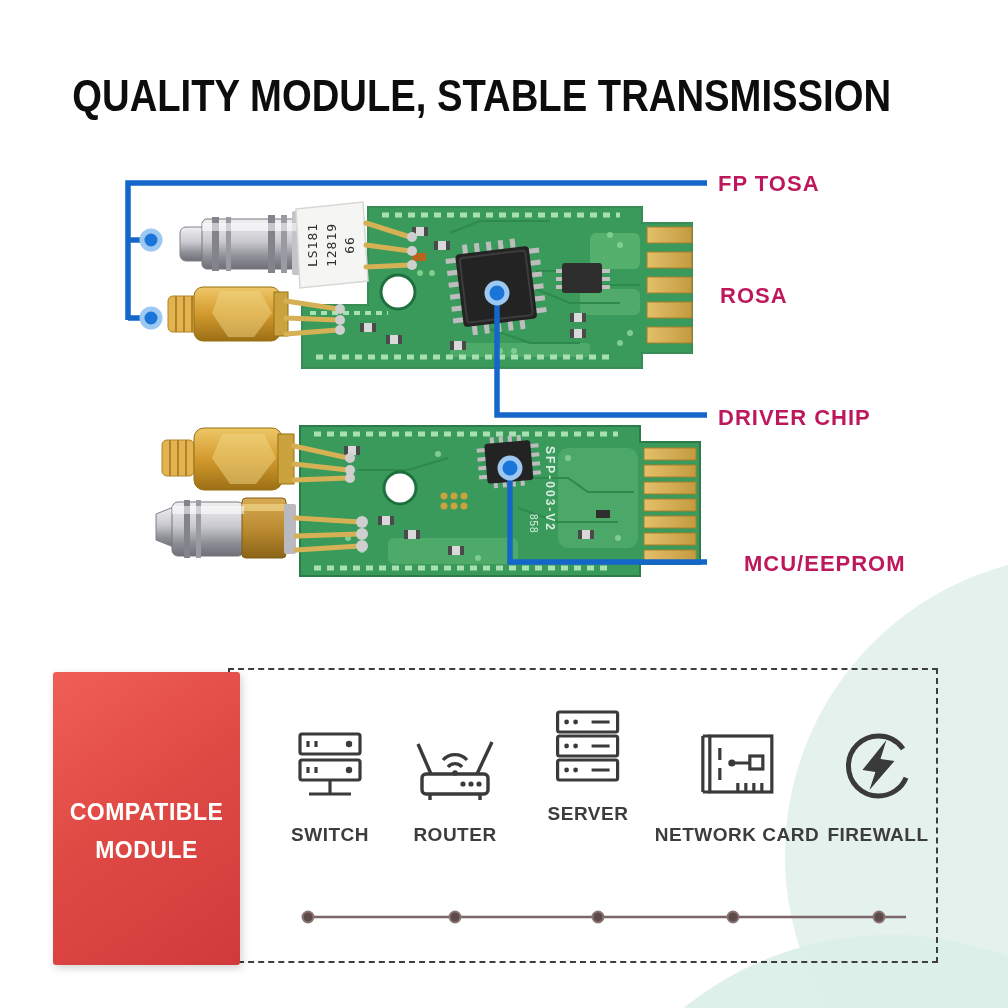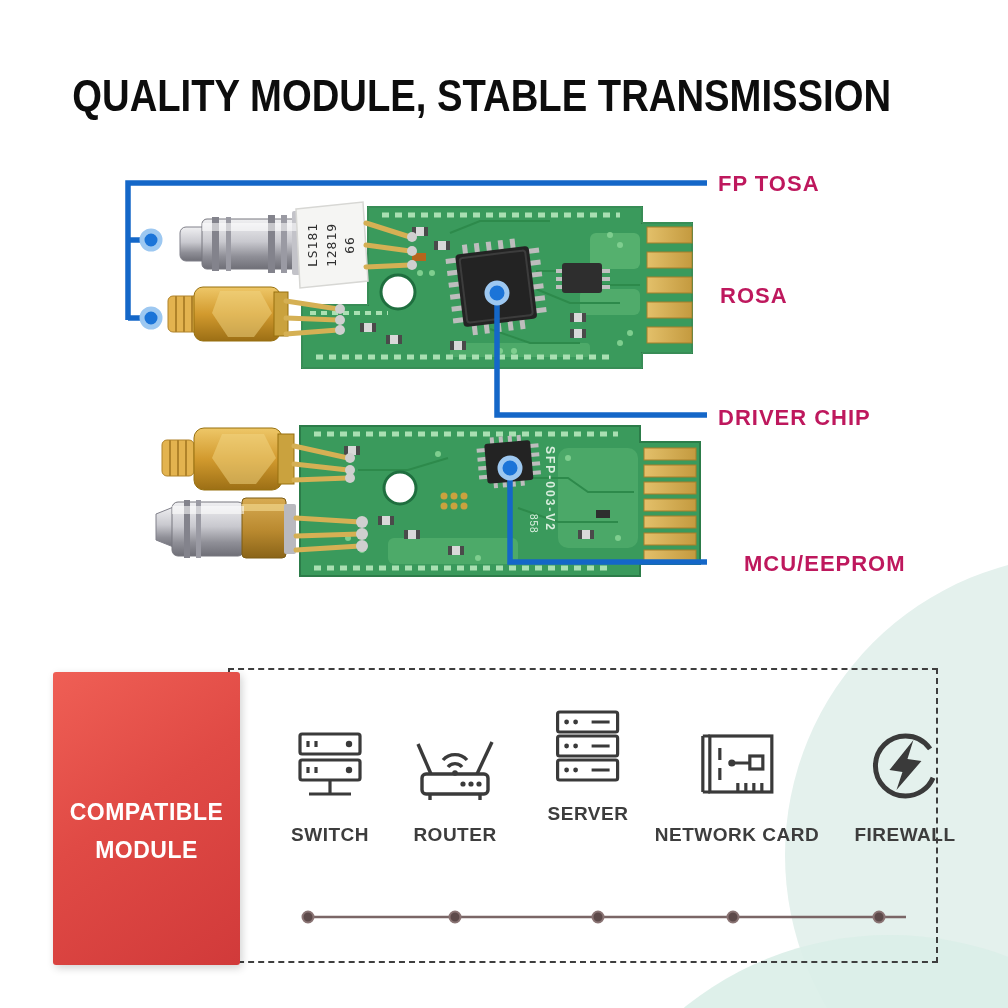--- a/index.html
+++ b/index.html
@@ -470,21 +470,21 @@
         <line x1="44" y1="64" x2="44" y2="55"></line>
         <line x1="52" y1="64" x2="52" y2="55"></line>
         <line x1="60" y1="64" x2="60" y2="55"></line>
         <line x1="68" y1="64" x2="68" y2="55"></line>
       </g>
       <circle cx="38" cy="35" r="3.6" fill="#3a3a3a"></circle>
     </svg>
     <span class="device-label">NETWORK CARD</span>
   </div>
 
-  <div class="device-col" style="left:878px;top:728px;margin-left:27px;">
+  <div class="device-col" style="left:878px;top:728px;">
     <svg class="device-icon" width="80" height="80" viewBox="0 0 80 80">
       <circle cx="40" cy="38" r="30" fill="none" stroke="#3a3a3a" stroke-width="5" stroke-dasharray="158 31" stroke-dashoffset="-12"></circle>
       <polygon points="48,12 24,42 37,44 31,62 56,33 42,31" fill="#3a3a3a"></polygon>
     </svg>
     <span class="device-label">FIREWALL</span>
   </div>
 
   <svg class="timeline-svg" width="1008" height="1008" viewBox="0 0 1008 1008">
     <line x1="308" y1="917" x2="906" y2="917" stroke="#7a6666" stroke-width="2.5"></line>
     <g fill="#5d4a4a" stroke="#8a7474" stroke-width="2">

